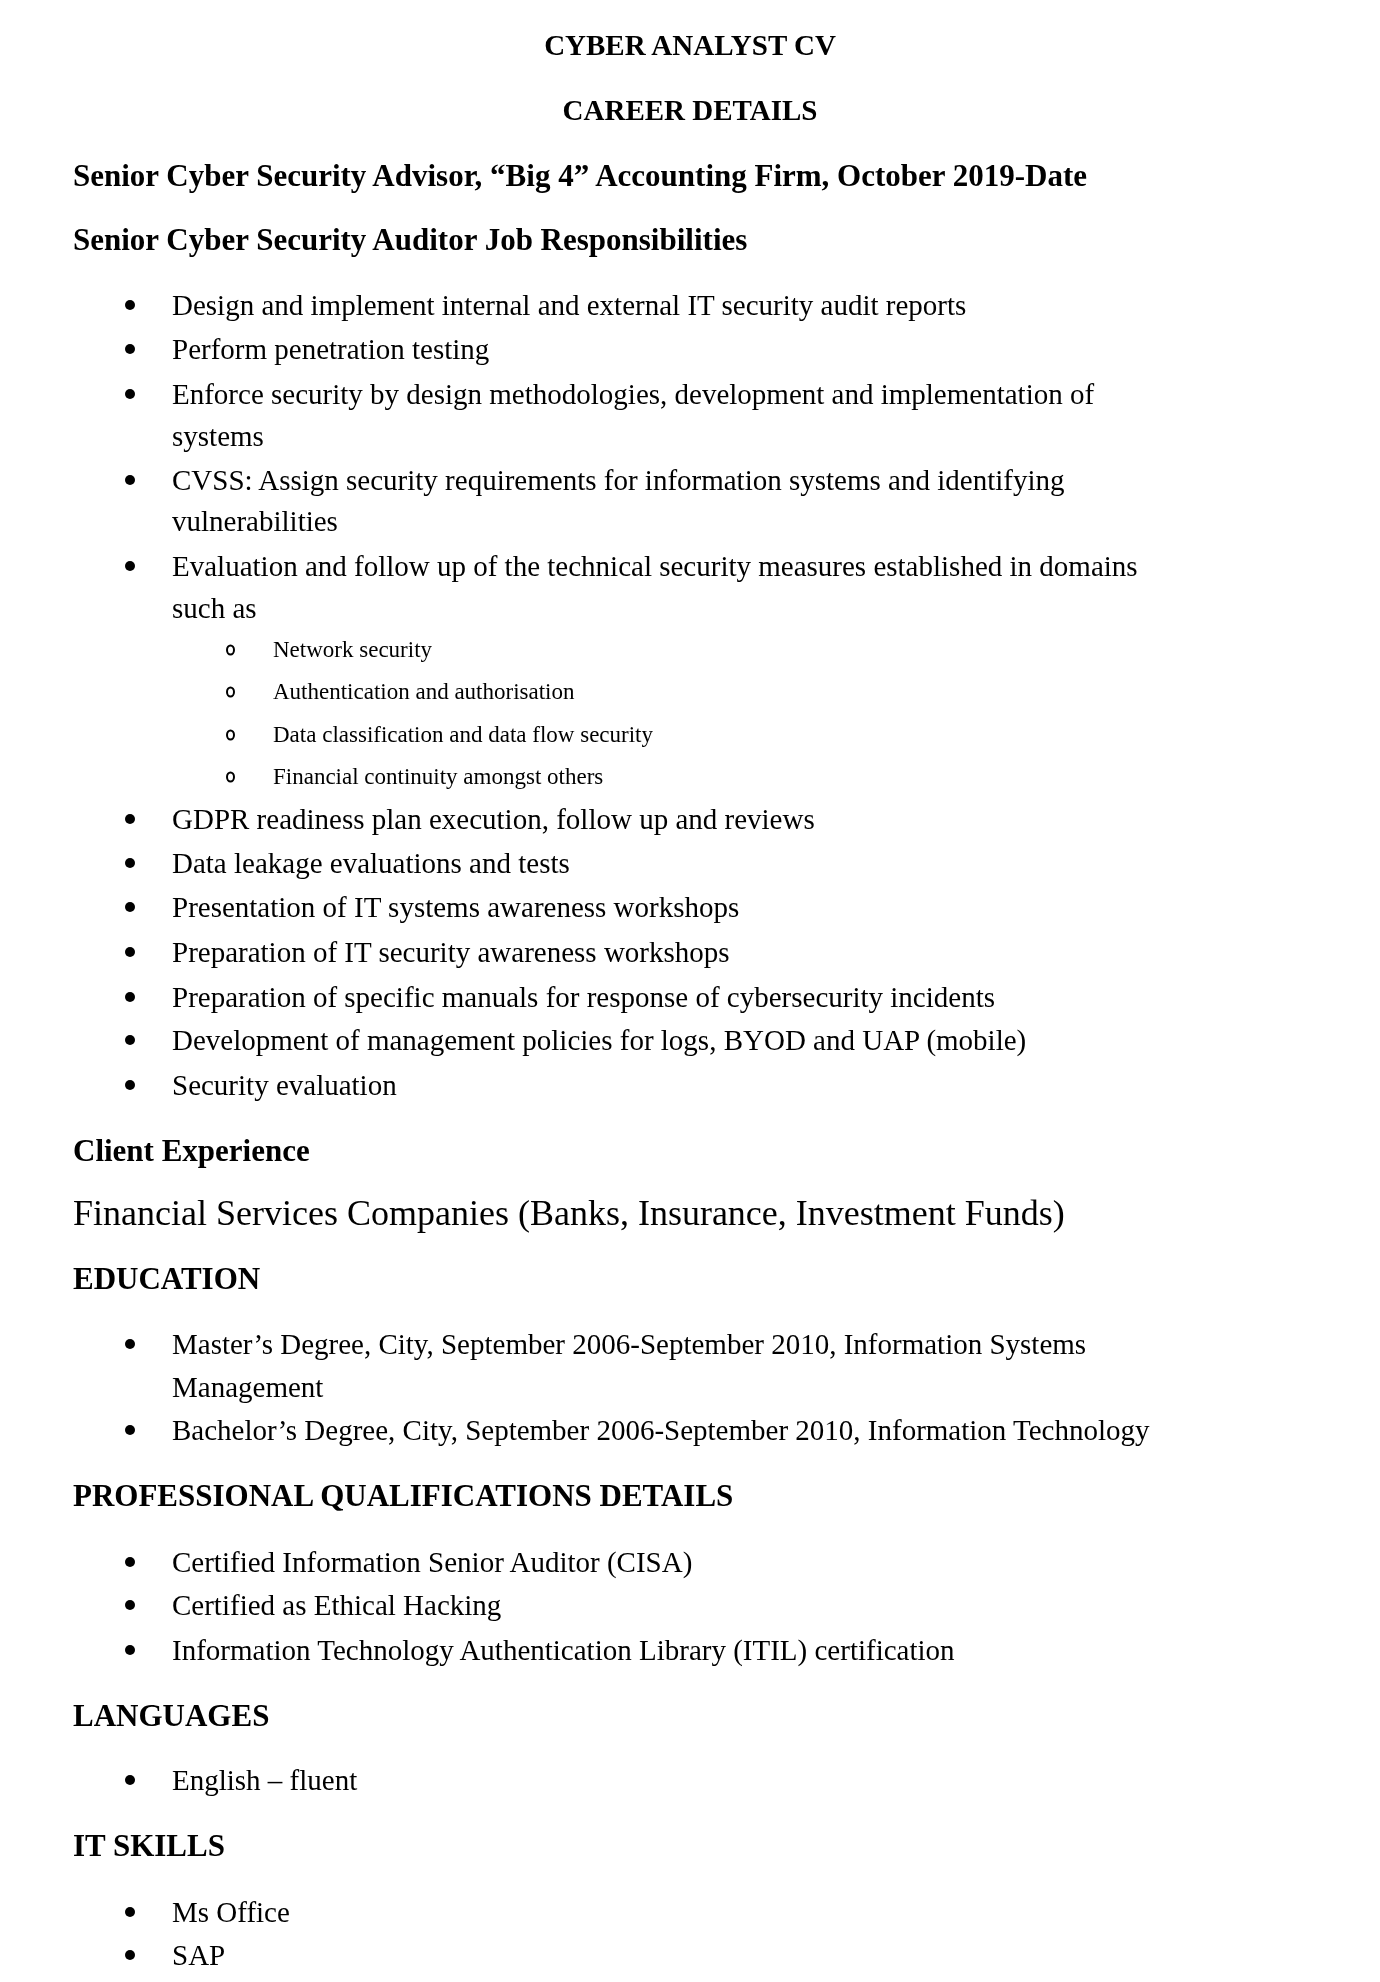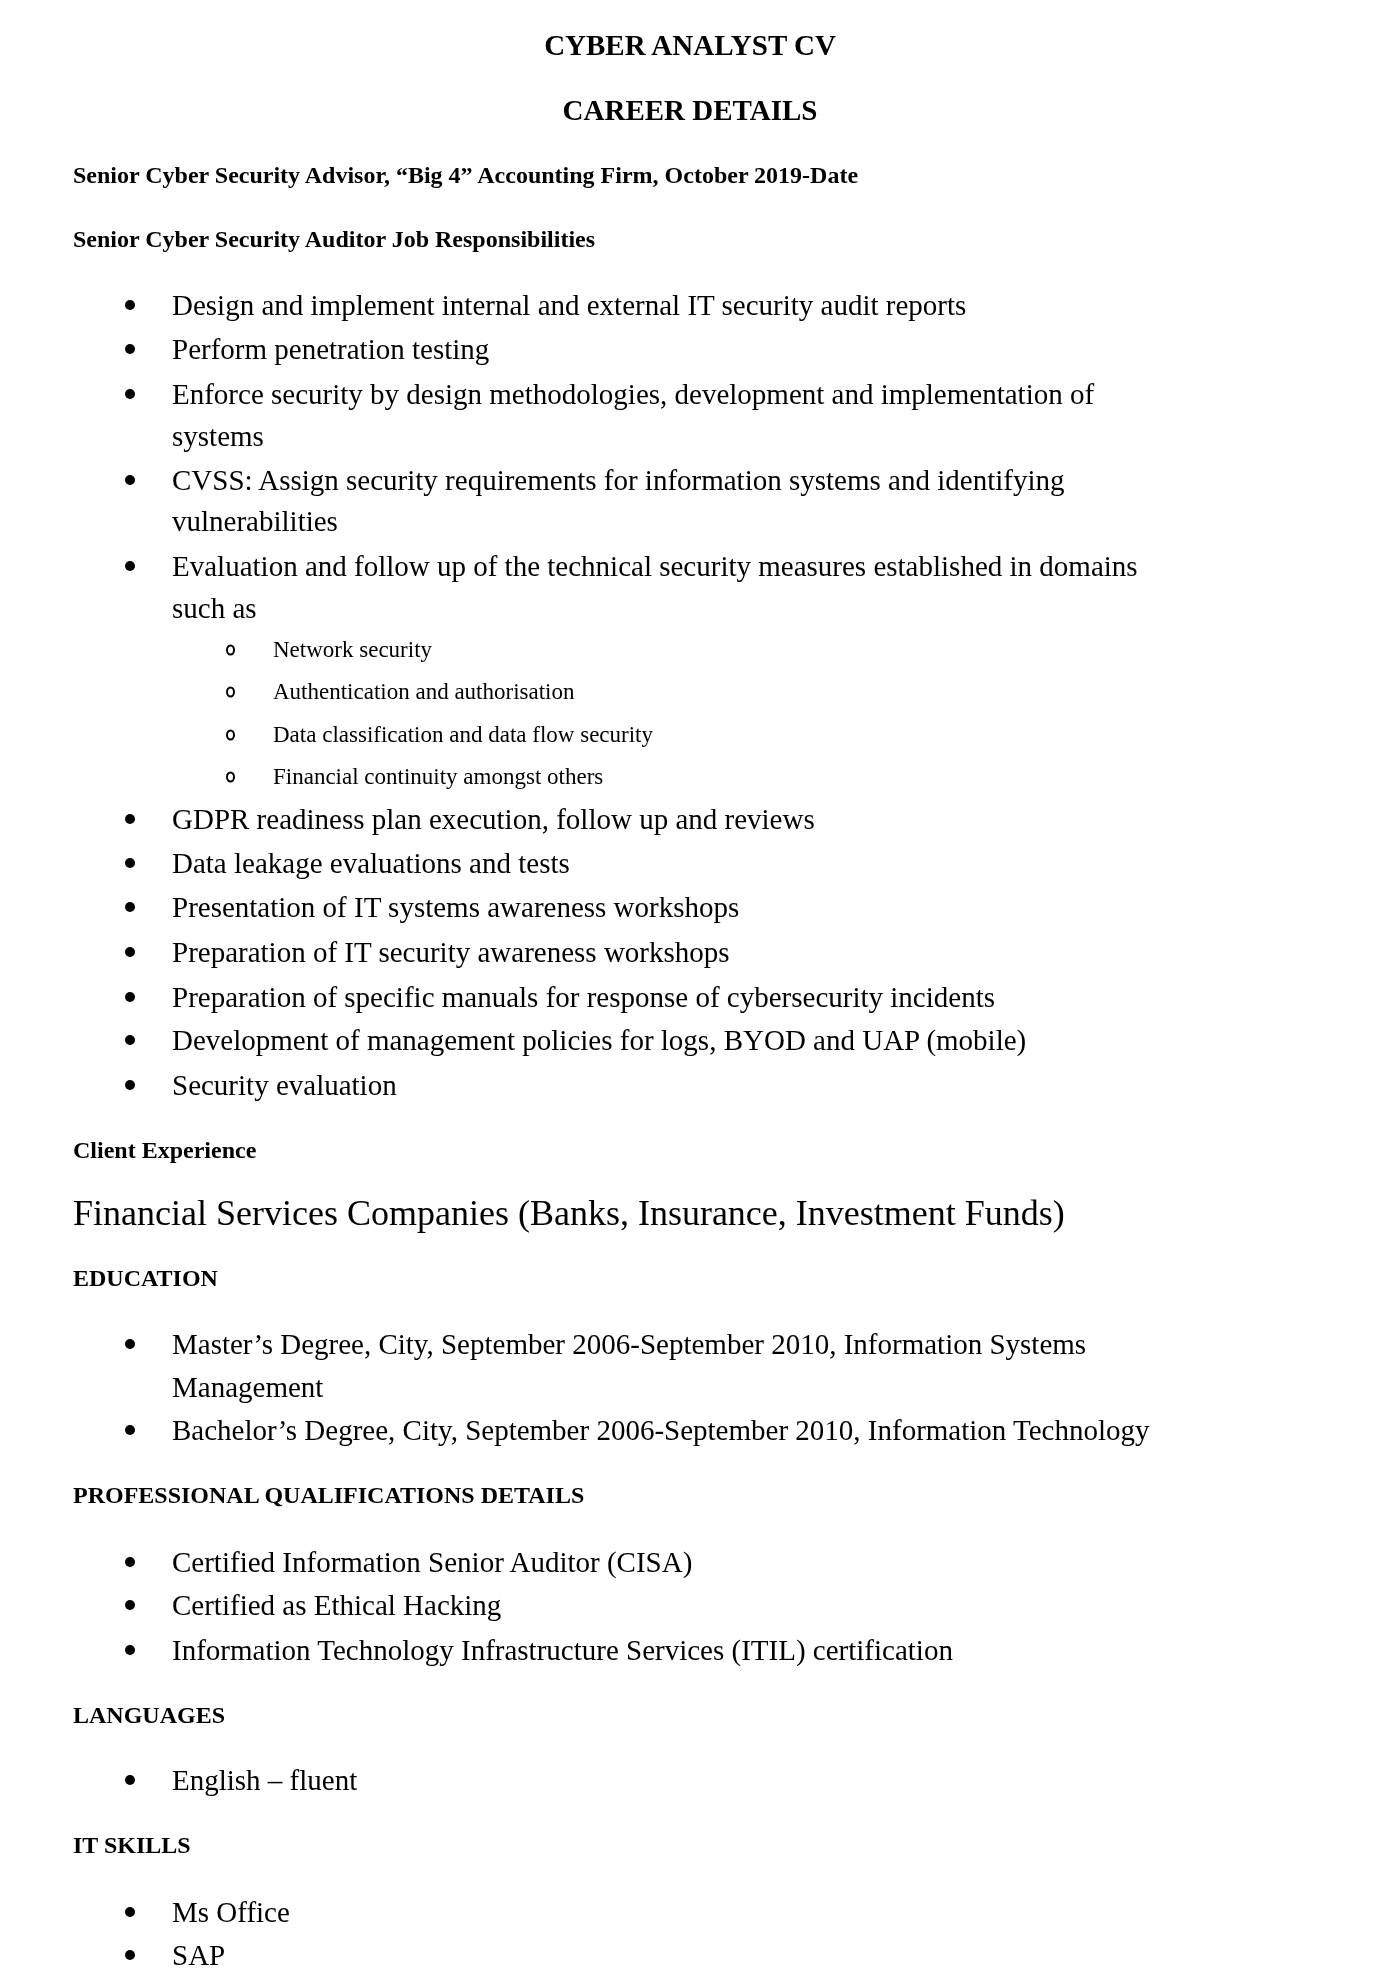--- a/index.html
+++ b/index.html
@@ -1,20 +1,20 @@
 <!DOCTYPE html>
 <html><head>
   <meta charset="utf-8">
   <style>
     html, body { margin: 0; padding: 0; background: #ffffff; }
     body { width: 1380px; height: 1982px; position: relative; overflow: hidden;
            font-family: "Liberation Serif", "DejaVu Serif", serif; color: #000; }
     .line { position: absolute; white-space: nowrap; line-height: 1; transform: translateY(-50%); }
     .title { left: 0; width: 1380px; text-align: center; font-weight: bold; font-size: 29px; }
-    .h { left: 73px; font-weight: bold; font-size: 24px; }
+    .h { left: 73px; font-weight: bold; font-size: 31px; }
     .p { left: 73px; font-size: 36px; }
     .bullet-dot { position: absolute; left: 125px; width: 10px; height: 10px; border-radius: 50%;
                   background: #000; transform: translateY(-50%); }
     .sub-dot { position: absolute; left: 226px; width: 9px; height: 11px; border-radius: 50%;
                border: 2px solid #000; box-sizing: border-box; transform: translateY(-50%); }
     .bt { left: 172px; font-size: 29px; }
     .st { left: 273px; font-size: 23px; }
   </style>
 </head>
 <body>
@@ -91,21 +91,21 @@
     <div class="line bt" style="top:1430px">Bachelor’s Degree, City, September 2006-September 2010, Information Technology</div>
   </div>
 
   <div class="line h" style="top:1495px">PROFESSIONAL QUALIFICATIONS DETAILS</div>
   <div>
     <span class="bullet-dot" style="top:1562px"></span>
     <div class="line bt" style="top:1562px">Certified Information Senior Auditor (CISA)</div>
     <span class="bullet-dot" style="top:1605px"></span>
     <div class="line bt" style="top:1605px">Certified as Ethical Hacking</div>
     <span class="bullet-dot" style="top:1650px"></span>
-    <div class="line bt" style="top:1650px">Information Technology Infrastructure Services (ITIL) certification</div>
+    <div class="line bt" style="top:1650px">Information Technology Authentication Library (ITIL) certification</div>
   </div>
 
   <div class="line h" style="top:1715px">LANGUAGES</div>
   <div>
     <span class="bullet-dot" style="top:1780px"></span>
     <div class="line bt" style="top:1780px">English – fluent</div>
   </div>
 
   <div class="line h" style="top:1845px">IT SKILLS</div>
   <div>

